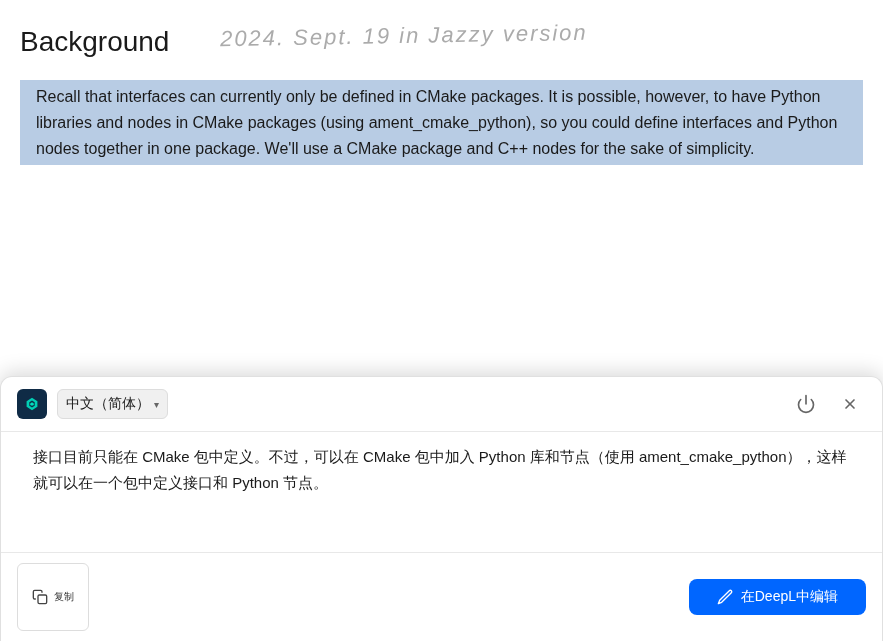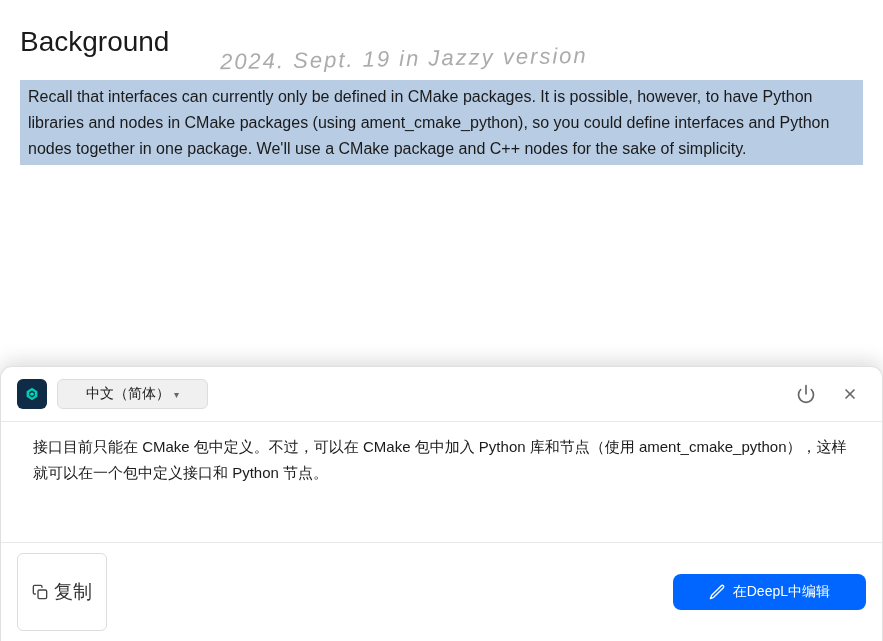--- a/index.html
+++ b/index.html
@@ -19,21 +19,21 @@
       position: relative;
     }
 
     .handwriting-overlay {
       position: absolute;
       top: 0;
       left: 220px;
       right: 0;
       height: 72px;
       display: flex;
-      align-items: flex-end;
+      align-items: center;
       pointer-events: none;
     }
 
     .handwriting-text {
       font-family: 'Segoe UI', cursive, sans-serif;
       font-size: 22px;
       color: #888;
       font-weight: 300;
       letter-spacing: 2px;
       font-style: italic;
@@ -56,21 +56,21 @@
       color: #1a1a1a;
     }
 
     .link {
       color: #0066cc;
       text-decoration: none;
     }
 
     .highlighted-paragraph {
       background-color: #b8cce4;
-      padding: 4px 8px;
+      padding: 4px 16px;
       line-height: 1.6;
       margin-bottom: 0;
     }
 
     .highlighted-paragraph span.highlight {
       background-color: #b8cce4;
     }
 
     
     .translation-popup {
@@ -111,21 +111,21 @@
       height: 18px;
     }
 
     .language-selector {
       display: flex;
       align-items: center;
       gap: 4px;
       background: #f0f0f0;
       border: 1px solid #ddd;
       border-radius: 6px;
-      padding: 5px 28px;
+      padding: 5px 8px;
       font-size: 14px;
       cursor: pointer;
       color: #1a1a1a;
     }
 
     .chevron-icon {
       font-size: 10px;
       color: #666;
     }
 
@@ -164,36 +164,36 @@
     }
 
     .footer-btn {
       display: flex;
       align-items: center;
       gap: 6px;
       background: none;
       border: 1px solid #ddd;
       border-radius: 6px;
       padding: 25px 14px;
-      font-size: 19px;
+      font-size: 10px;
       cursor: pointer;
       color: #333;
     }
 
     .footer-spacer { flex: 1; }
 
     .edit-btn {
       display: flex;
       align-items: center;
       gap: 8px;
       background: #0066ff;
       color: #fff;
       border: none;
       border-radius: 8px;
-      padding: 9px 36px;
+      padding: 9px 28px;
       font-size: 14px;
       font-weight: 500;
       cursor: pointer;
     }
   </style>
 </head>
 <body>
 
 <div class="page-content">
 

